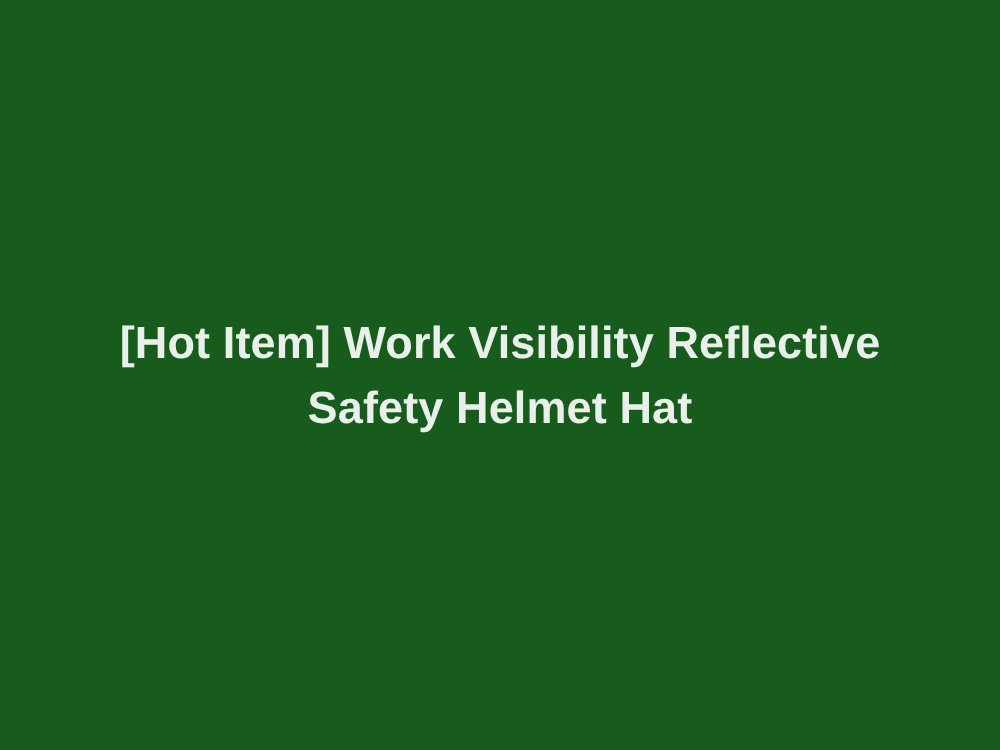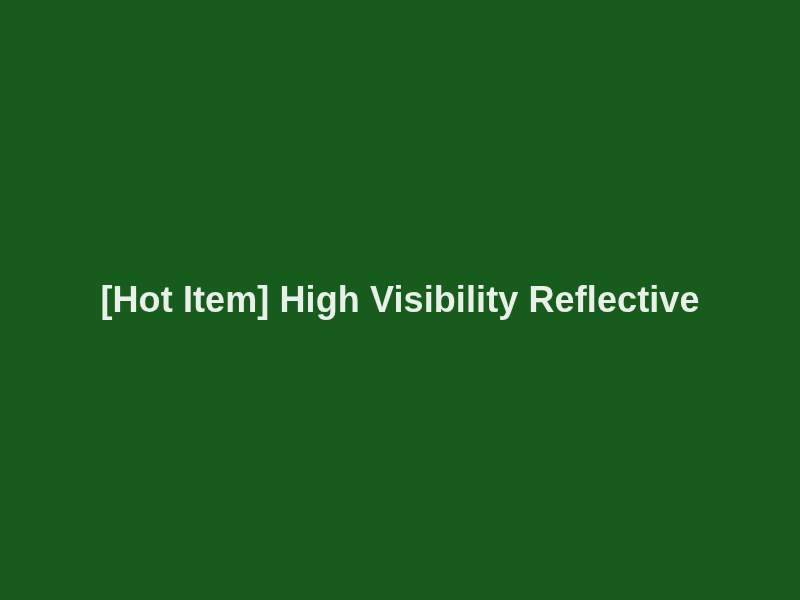--- a/index.html
+++ b/index.html
@@ -49,19 +49,20 @@
     text-align: center;
   }
 </style>
 </head>
 <body style="background-color: rgb(23, 92, 28);">
 
 <div id="placeholder-canvas" style="background-color: rgb(23, 92, 28);">
 
   <div id="title-block">
 
-    <span class="title-line" style="color: rgb(233, 239, 233);">[Hot Item] High Visibility Reflective</span>
+    <span class="title-line" style="color: rgb(233, 239, 233);">[Hot Item] Work Visibility Reflective</span>
 
 
+    <span class="title-line" style="color: rgb(233, 239, 233);">Safety Helmet Hat</span>
 
   </div>
 
 </div>
 
 </body></html>

